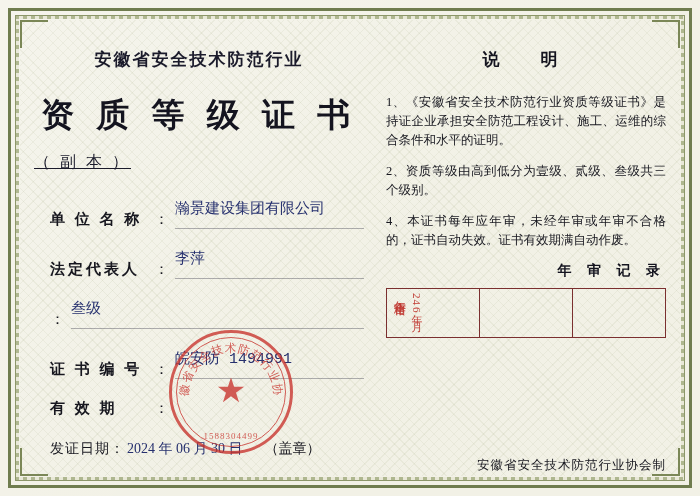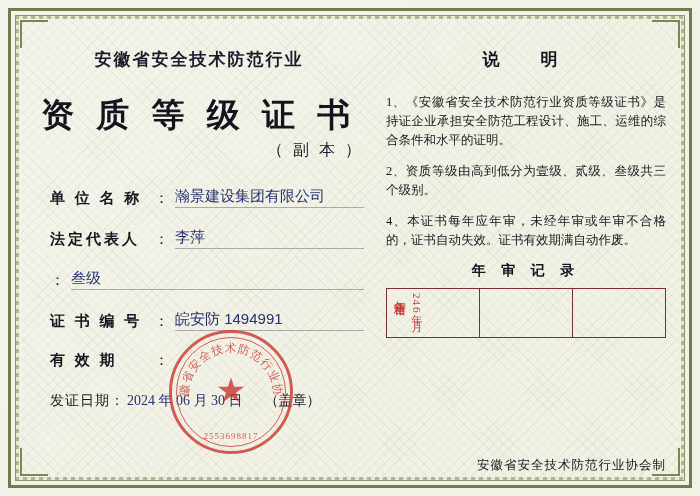--- a/index.html
+++ b/index.html
@@ -58,35 +58,36 @@
   .left{position:absolute;left:0;top:0;width:330px;}
   .org-line{
     text-align:center;font-size:17px;letter-spacing:2px;color:#1b1b2b;
     font-weight:bold;margin-top:18px;
   }
   .main-title{
     text-align:center;font-size:33px;font-weight:bold;letter-spacing:7px;
     color:#14141f;margin-top:22px;
   }
   .sub-title{
-    text-align:right;font-size:16px;letter-spacing:3px;color:#1b1b2b;
-    margin-top:2px;
+    text-align:left;font-size:16px;letter-spacing:3px;color:#1b1b2b;
+    margin-top:14px;
+    text-decoration:underline;
   }
   .fields{margin-top:26px;padding-left:16px;}
   .field{display:flex;align-items:flex-end;margin-bottom:20px;position:relative;}
   .f-label{
     font-size:15px;letter-spacing:3px;color:#17171f;width:104px;flex:0 0 auto;
     font-weight:bold;
   }
   .f-colon{font-size:15px;color:#17171f;margin-right:6px;}
   .f-value{
     font-size:15px;color:#2a2f6b;flex:1 1 auto;
     border-bottom:1px solid rgba(40,40,60,.35);
-    padding-bottom:1px;min-height:18px;
-    font-family:Liberation Sans, sans-serif;
+    padding-bottom:10px;min-height:18px;
+    font-family:Liberation Mono, monospace;
   }
   .f-value.hand{color:#26306e;font-size:15px;}
   .issue-line{
     display:flex;align-items:flex-end;margin-top:22px;font-size:14px;color:#17171f;
   }
   .issue-line .lab{letter-spacing:1px;}
   .issue-line .val{color:#26306e;margin-left:2px;}
   .issue-line .seal-note{color:#17171f;margin-left:22px;}
 
   
@@ -114,21 +115,21 @@
   .right-title{
     text-align:center;font-size:17px;font-weight:bold;letter-spacing:12px;
     color:#14141f;margin-top:18px;
   }
   .notes{margin-top:22px;}
   .note{
     font-size:12.5px;line-height:19px;color:#17171f;margin-bottom:12px;
     text-align:justify;
   }
   .record-title{
-    text-align:center;font-size:14px;font-weight:bold;letter-spacing:6px;
+    text-align:right;font-size:14px;font-weight:bold;letter-spacing:6px;
     color:#14141f;margin-top:6px;
   }
   table.record{
     width:100%;border-collapse:collapse;margin-top:8px;
     table-layout:fixed;
   }
   table.record td{
     border:1px solid #7b2f2f;height:46px;
   }
   .rec-cell{position:relative;}
@@ -203,21 +204,21 @@
       <div class="ring"></div>
       <svg width="118" height="118" viewBox="0 0 118 118">
         <defs>
           <path id="arcpath" d="M 16,62 A 43,43 0 0 1 102,62"></path>
         </defs>
         <text>
           <textPath href="#arcpath" startOffset="50%" text-anchor="middle">安徽省安全技术防范行业协会</textPath>
         </text>
       </svg>
       <div class="star">★</div>
-      <div class="bottomnum">2553698817</div>
+      <div class="bottomnum">1588304499</div>
     </div>
 
     <div class="right">
       <div class="right-title">说　明</div>
       <div class="notes">
         <div class="note">1、《安徽省安全技术防范行业资质等级证书》是持证企业承担安全防范工程设计、施工、运维的综合条件和水平的证明。</div>
         <div class="note">2、资质等级由高到低分为壹级、贰级、叁级共三个级别。</div>
         <div class="note">4、本证书每年应年审，未经年审或年审不合格的，证书自动失效。证书有效期满自动作废。</div>
       </div>
 

